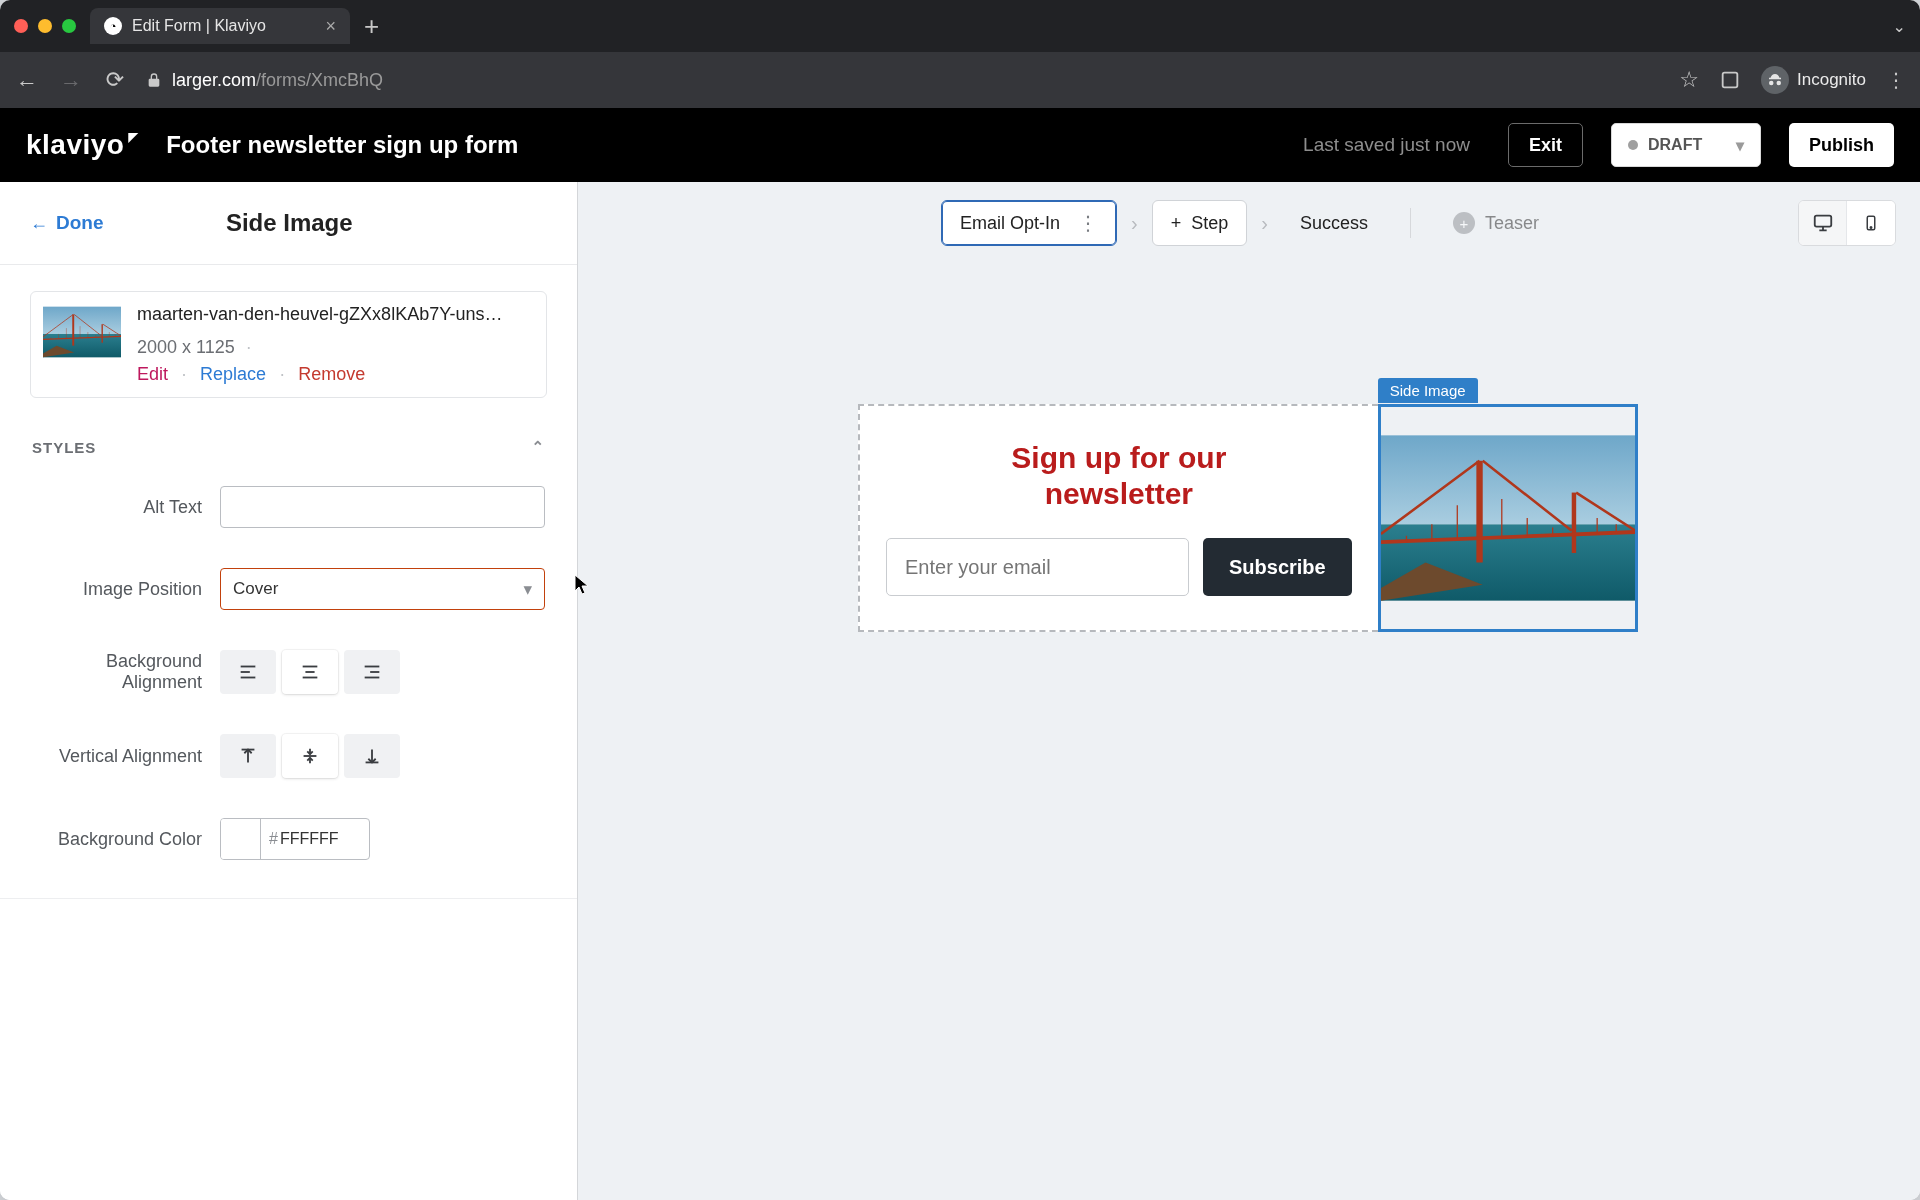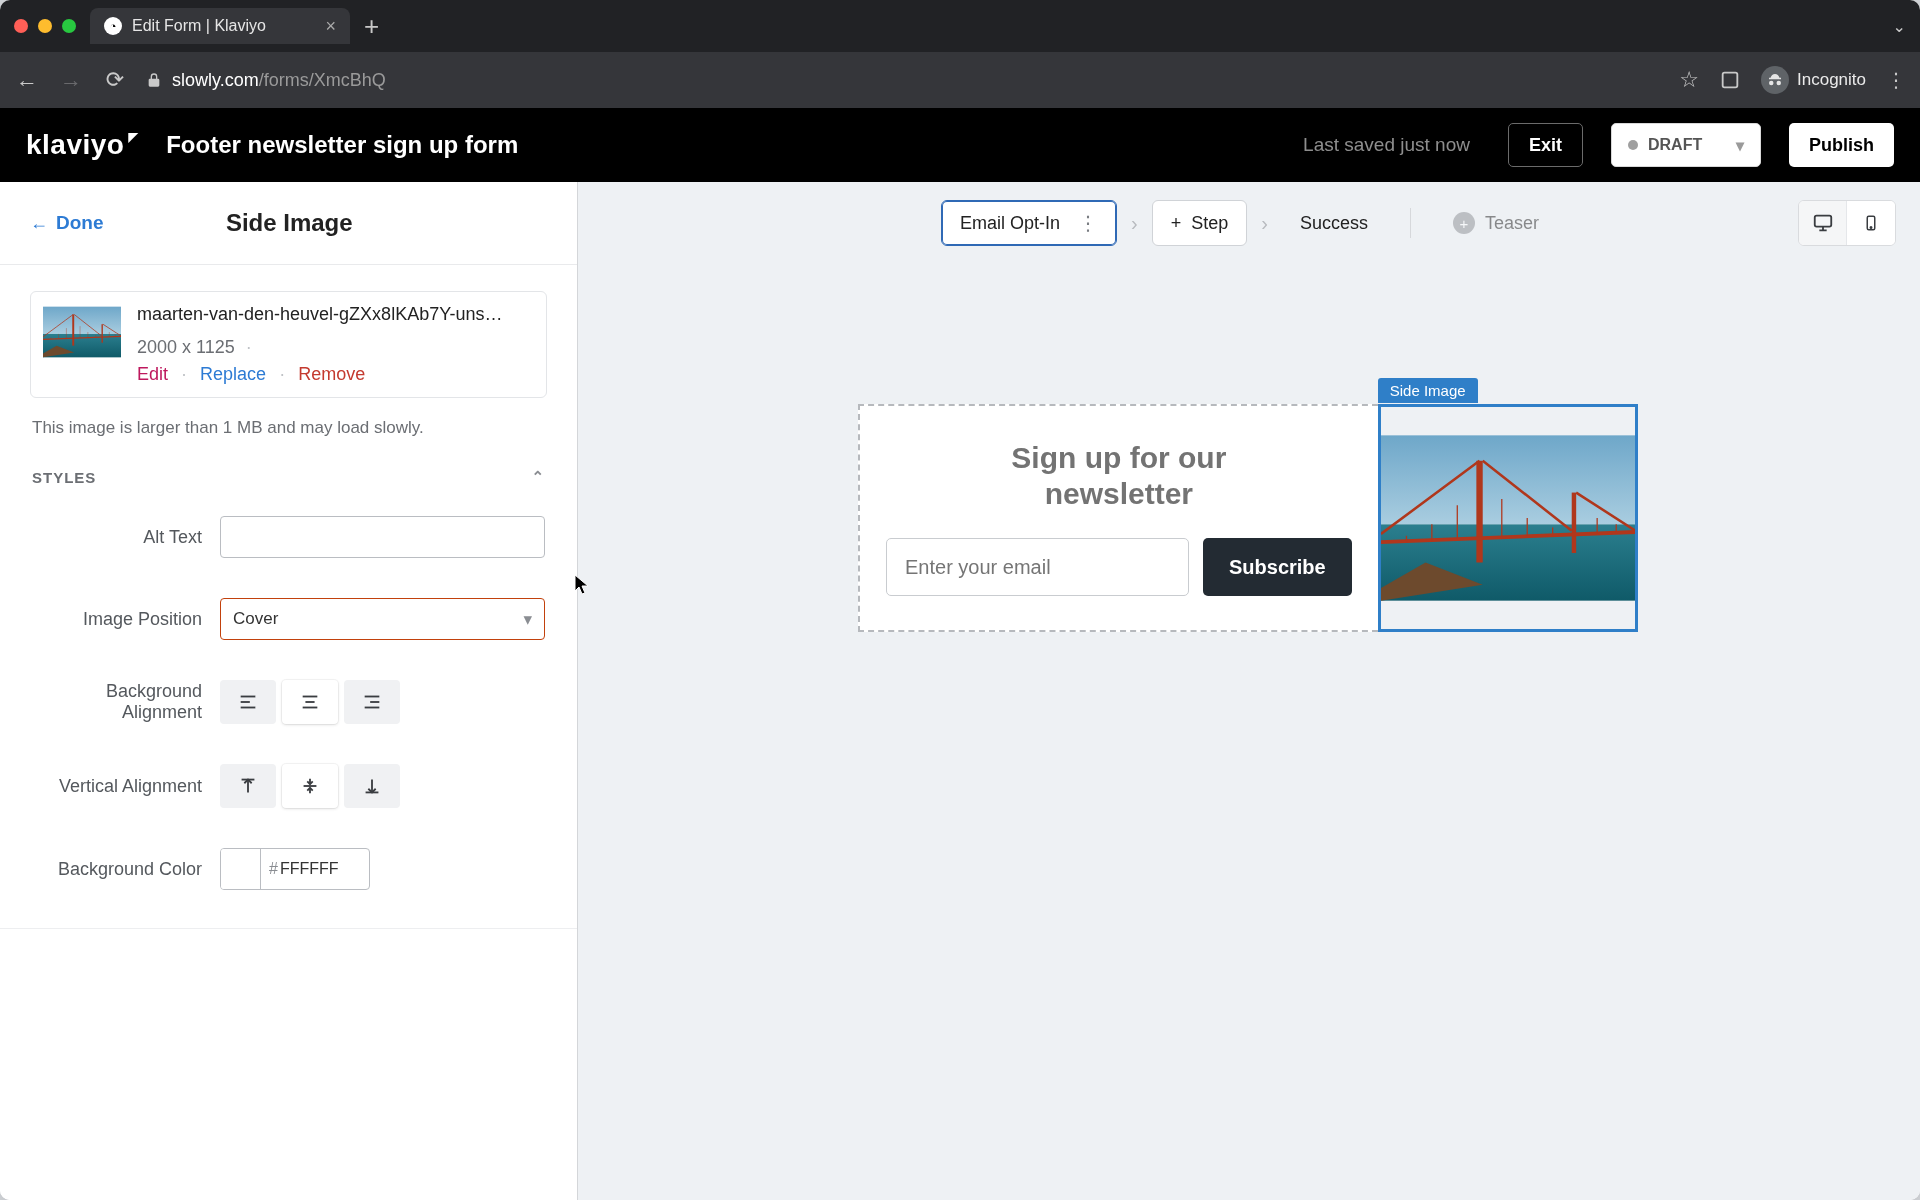--- a/index.html
+++ b/index.html
@@ -102,21 +102,21 @@
   .teaser{opacity:.5;}
   .vr{width:1px;height:30px;background:#d6d8db;margin:0 10px;}
   .device-toggle{position:absolute;right:24px;display:flex;border:1px solid #d9dbde;border-radius:6px;overflow:hidden;background:#fff;}
   .device-toggle button{width:48px;height:44px;border:none;background:#fff;display:flex;align-items:center;justify-content:center;cursor:pointer;}
   .device-toggle button:first-child{border-right:1px solid #e5e7ea;background:#f5f6f7;}
 
   
   .stage{flex:1;position:relative;}
   .form-shell{position:absolute;left:280px;top:140px;width:780px;height:228px;display:flex;}
   .form-left{flex:1;border:2px dashed #b6b9bd;border-right:none;display:flex;flex-direction:column;align-items:center;justify-content:center;padding:0 26px;background:#fff;}
-  .form-left h2{font-size:30px;font-weight:800;color:#737373;text-align:center;line-height:1.2;}
+  .form-left h2{font-size:30px;font-weight:800;color:#b91c1c;text-align:center;line-height:1.2;}
   .optin-row{display:flex;gap:14px;margin-top:26px;width:100%;}
   .optin-row input{flex:1;height:58px;border:1px solid #c9ccd0;border-radius:5px;padding:0 18px;font-size:20px;color:#707377;}
   .optin-row button{height:58px;padding:0 26px;background:#232b33;color:#fff;border:none;border-radius:5px;font-size:20px;font-weight:700;}
   .form-right{width:352px;position:relative;}
   .side-image-tag{position:absolute;left:0;top:-26px;background:#2f7fc8;color:#fff;font-size:15px;padding:4px 12px;border-radius:3px 3px 0 0;}
   .side-image-frame{width:100%;height:100%;border:3px solid #2f7fc8;box-sizing:border-box;overflow:hidden;}
   .side-image-frame svg{width:100%;height:100%;display:block;}
 
   .cursor{position:absolute;width:16px;height:22px;pointer-events:none;}
 
@@ -177,21 +177,21 @@
 
   <div class="urlbar">
     <span class="navbtn">←</span>
     <span class="navbtn disabled">→</span>
     <span class="navbtn">⟳</span>
     <div class="addr">
       <svg class="lock" viewBox="0 0 24 24" fill="#c9c9c9">
           <path d="M12 2a5 5 0 00-5 5v3H6a2 2 0 00-2 2v8a2 2 0 002 2h12a2 2 0 002-2v-8a2 2 0 00-2-2h-1V7a5 5 0 00-5-5zm-3 5a3 3 0 116 0v3H9V7z"></path>
         </svg>
       <span class="url-text">
-        <span>slowly.com</span><span class="dim">/forms/XmcBhQ</span>
+        <span>larger.com</span><span class="dim">/forms/XmcBhQ</span>
       </span>
     </div>
     <div class="right-icons">
       <span style="font-size:22px;">☆</span>
       <svg width="22" height="22" viewBox="0 0 24 24" fill="none" stroke="#c9c9c9" stroke-width="2">
           <rect x="4" y="4" width="16" height="16" rx="2"></rect>
         </svg>
       <div class="incog-badge">
         <span class="ic">
           <svg width="18" height="18" viewBox="0 0 24 24" fill="#e5e5e5">
@@ -244,21 +244,20 @@
           <div class="img-dim"><span>2000 x 1125</span><span class="middot"> ·</span></div>
           <div class="img-actions">
             <a class="edit">Edit</a>
             <span class="sep">·</span>
             <a class="replace">Replace</a>
             <span class="sep">·</span>
             <a class="remove">Remove</a>
           </div>
         </div>
       </div>
-      <div class="img-warning">This image is larger than 1 MB and may load slowly.</div>
 
       <div class="section-head">
         <span>STYLES</span>
         <span class="chev">⌃</span>
       </div>
 
       <div class="field-row">
         <div class="lbl">Alt Text</div>
         <div class="ctrl"><input class="text-input" value="" style=""></div>
       </div>

